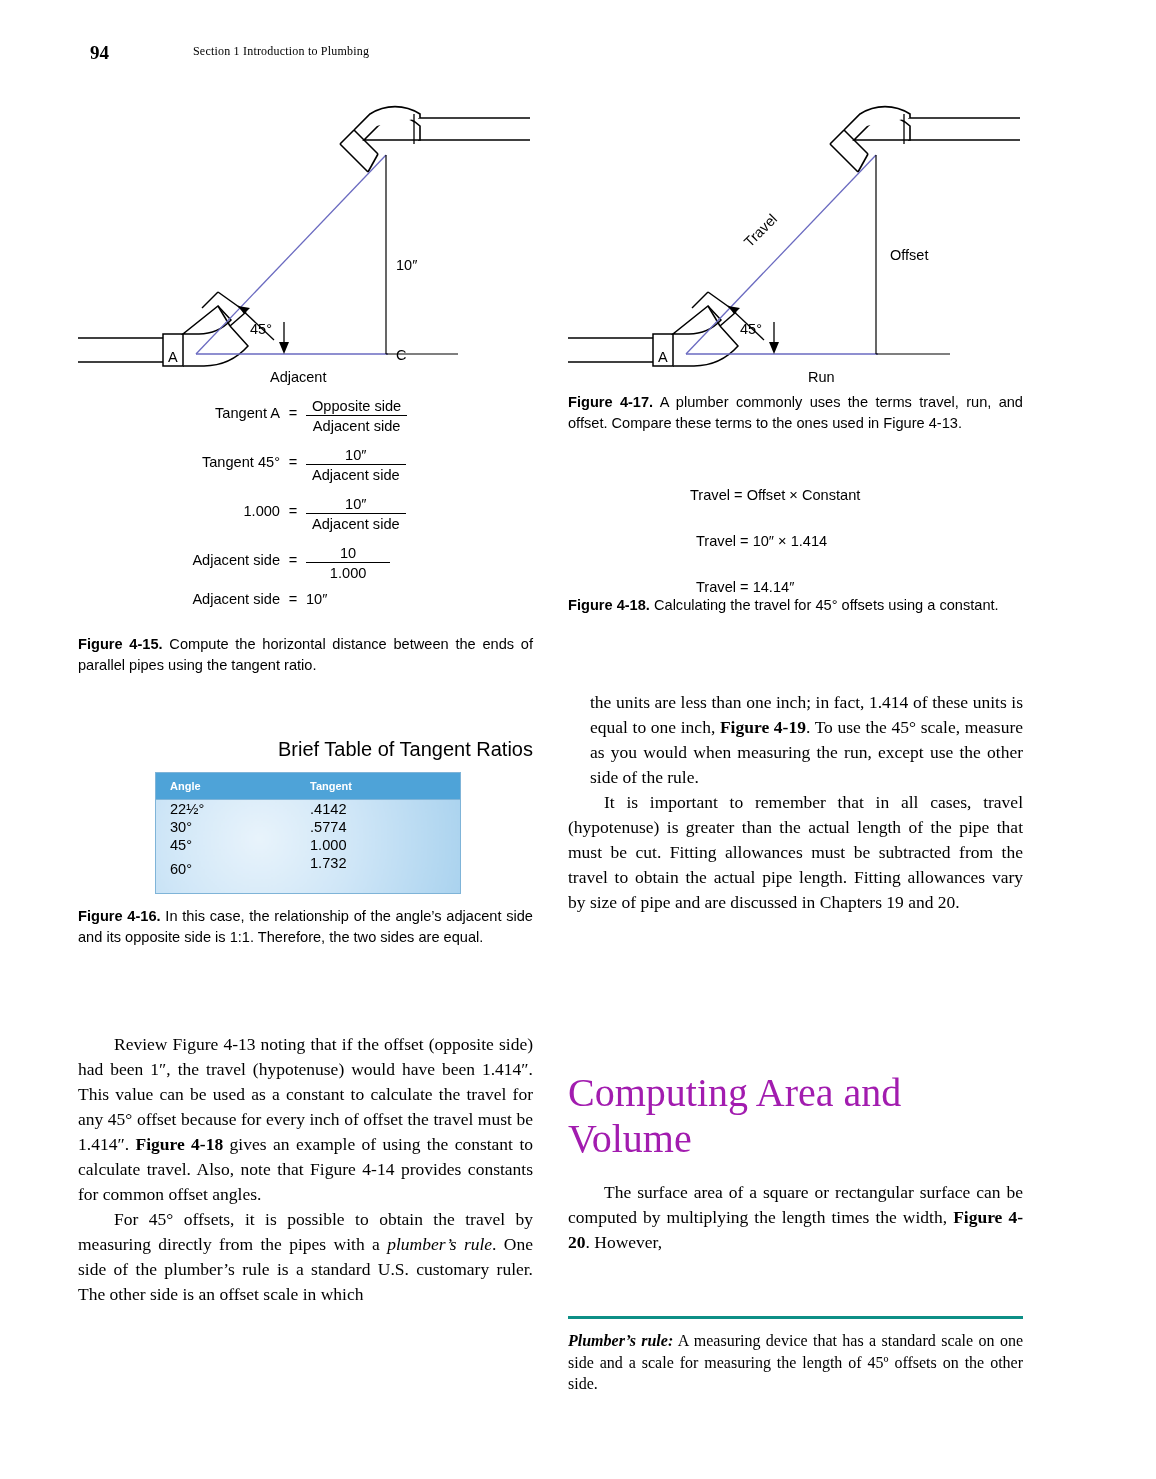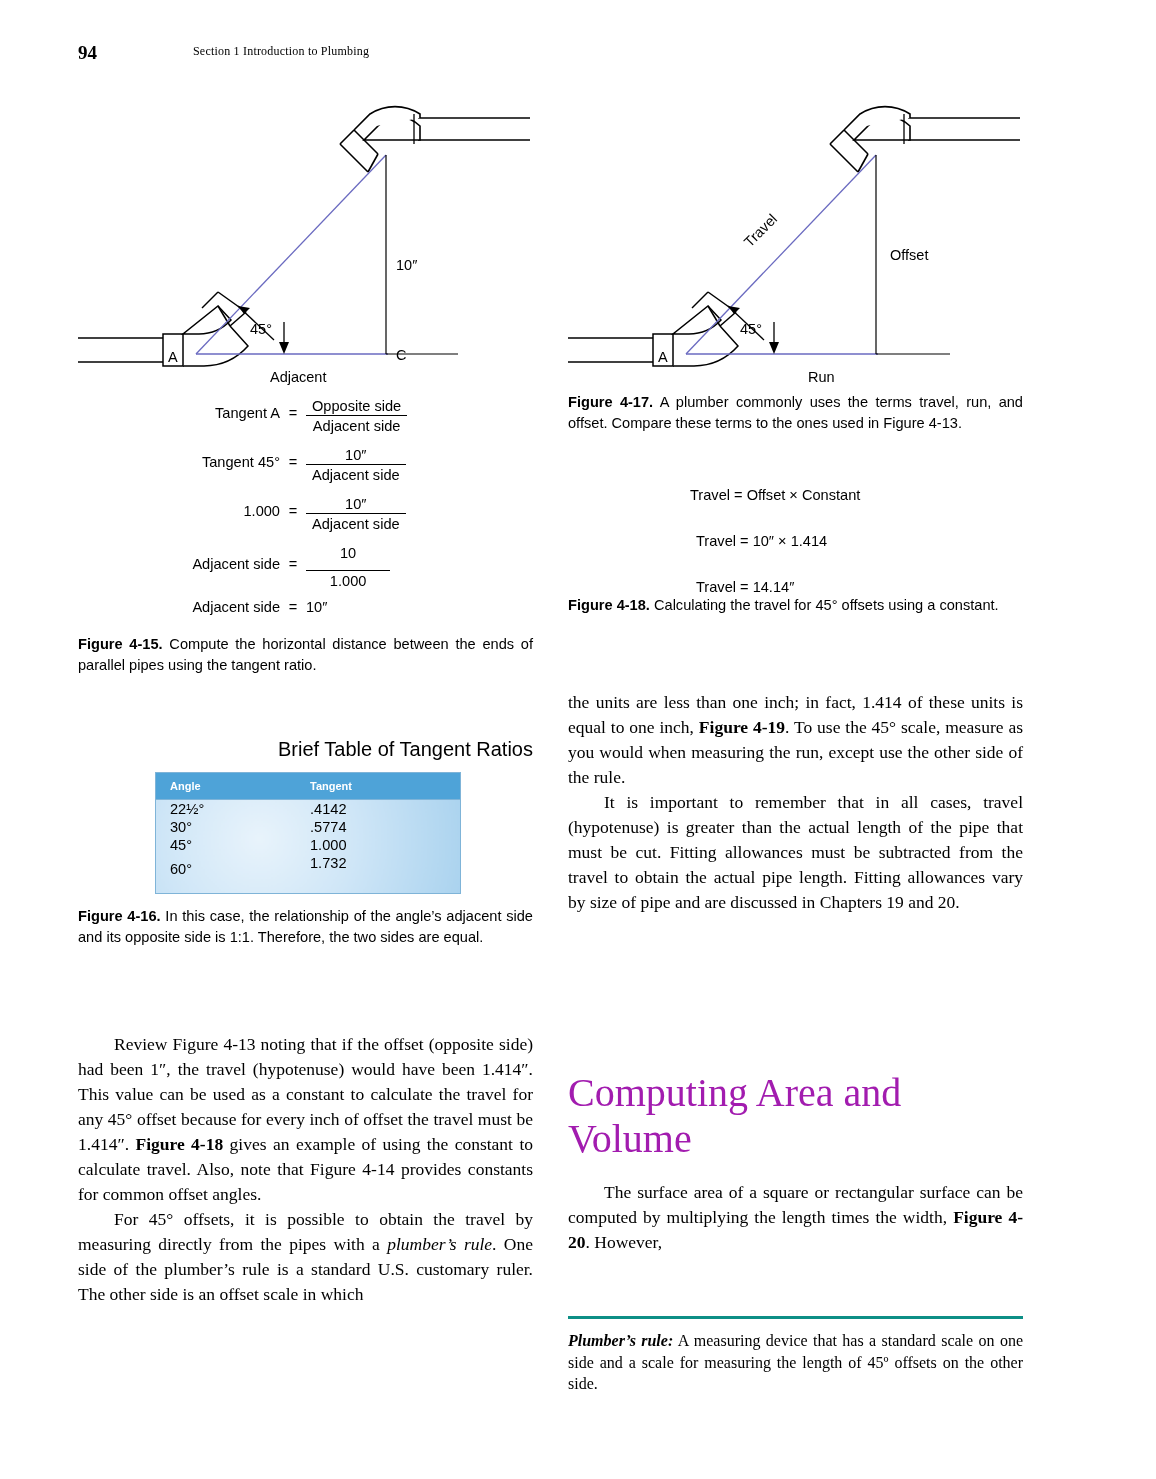--- a/index.html
+++ b/index.html
@@ -25,21 +25,21 @@
   
   .page-header {
     position: absolute;
     top: 42px;
     left: 78px;
     width: 1000px;
     height: 24px;
   }
   .page-number {
     position: absolute;
-    left: 0; top: 0;
+    left: 12px; top: 0;
     font-family: "Liberation Serif", serif;
     font-weight: bold;
     font-size: 19px;
   }
   .header-text {
     position: absolute;
     left: 115px; top: 2px;
     font-family: "Liberation Serif", serif;
     font-size: 12px;
     letter-spacing: .2px;
@@ -253,21 +253,21 @@
       <span class="frac">
         <span class="num" style="display:block">10″</span>
         <span class="den" style="display:block">Adjacent side</span>
       </span>
     </div>
 
     <div class="eqrow">
       <span class="eqlabel" style="width:140px;">Adjacent side</span>
       <span class="eqeq">=</span>
       <span class="frac">
-        <span class="num" style="display:block;padding:0 34px 9px 34px;text-align:right;">10</span>
+        <span class="num" style="display:block;padding:0 34px 1px 34px;text-align:right;">10</span>
         <span class="den" style="display:block">1.000</span>
       </span>
     </div>
 
     <div class="eqrow" style="margin-top:10px;">
       <span class="eqlabel" style="width:140px;">Adjacent side</span>
       <span class="eqeq">=</span>
       <span class="plain-val">10″</span>
     </div>
   </div>
@@ -367,21 +367,21 @@
     <div style="margin-bottom:30px;">Travel = Offset × Constant</div>
     <div style="margin-bottom:30px; padding-left:6px;">Travel = 10″ × 1.414</div>
     <div style="padding-left:6px;">Travel = 14.14″</div>
   </div>
 
   <div class="col-right caption" style="top:595px;">
     <b>Figure  4-18.</b><span> Calculating the travel for 45° offsets using a constant.</span>
   </div>
 
   <div class="col-right" style="top:690px;">
-    <p class="body-par" style="text-indent:0;">
+    <p class="body-par" style="text-indent:0;margin-left:22px;">
       <span id="rp1">the units are less than one inch; in fact, 1.414 of these units is equal to one inch, <b>Figure  4-19</b>. To use the 45° scale, measure as you would when measuring the run, except use the other side of the rule.</span>
     </p>
     <p class="body-par">
       <span id="rp2">It is important to remember that in all cases, travel (hypotenuse) is greater than the actual length of the pipe that must be cut. Fitting allowances must be subtracted from the travel to obtain the actual pipe length. Fitting allowances vary by size of pipe and are discussed in Chapters 19 and 20.</span>
     </p>
   </div>
 
   <div class="section-head col-right" style="top:1070px; width:460px;">Computing Area and Volume</div>
 
   <div class="col-right" style="top:1180px;">

